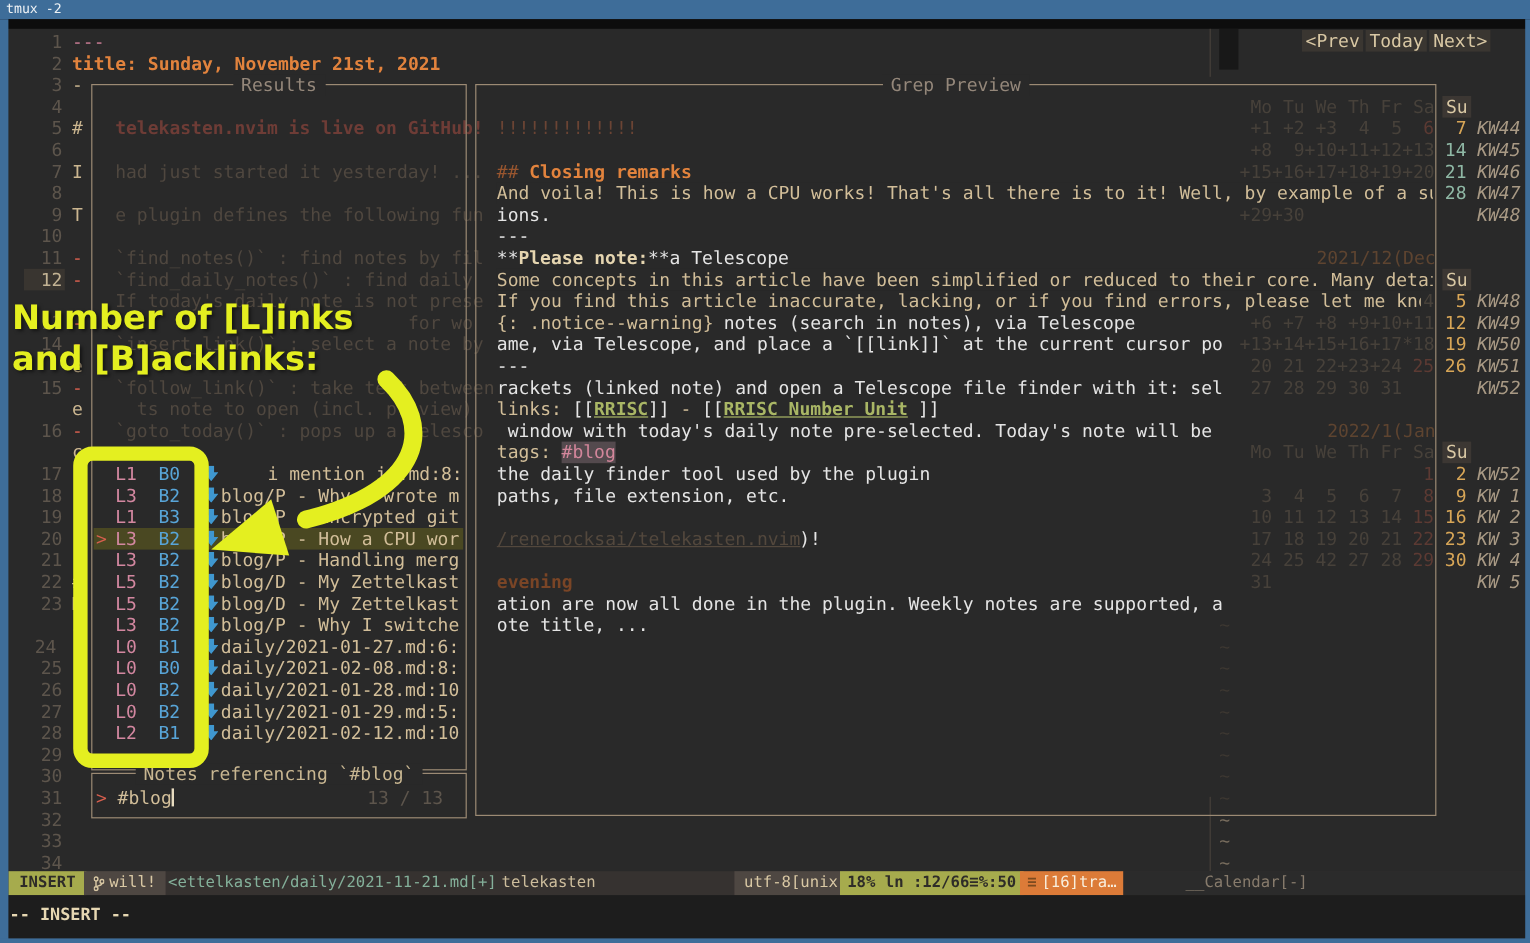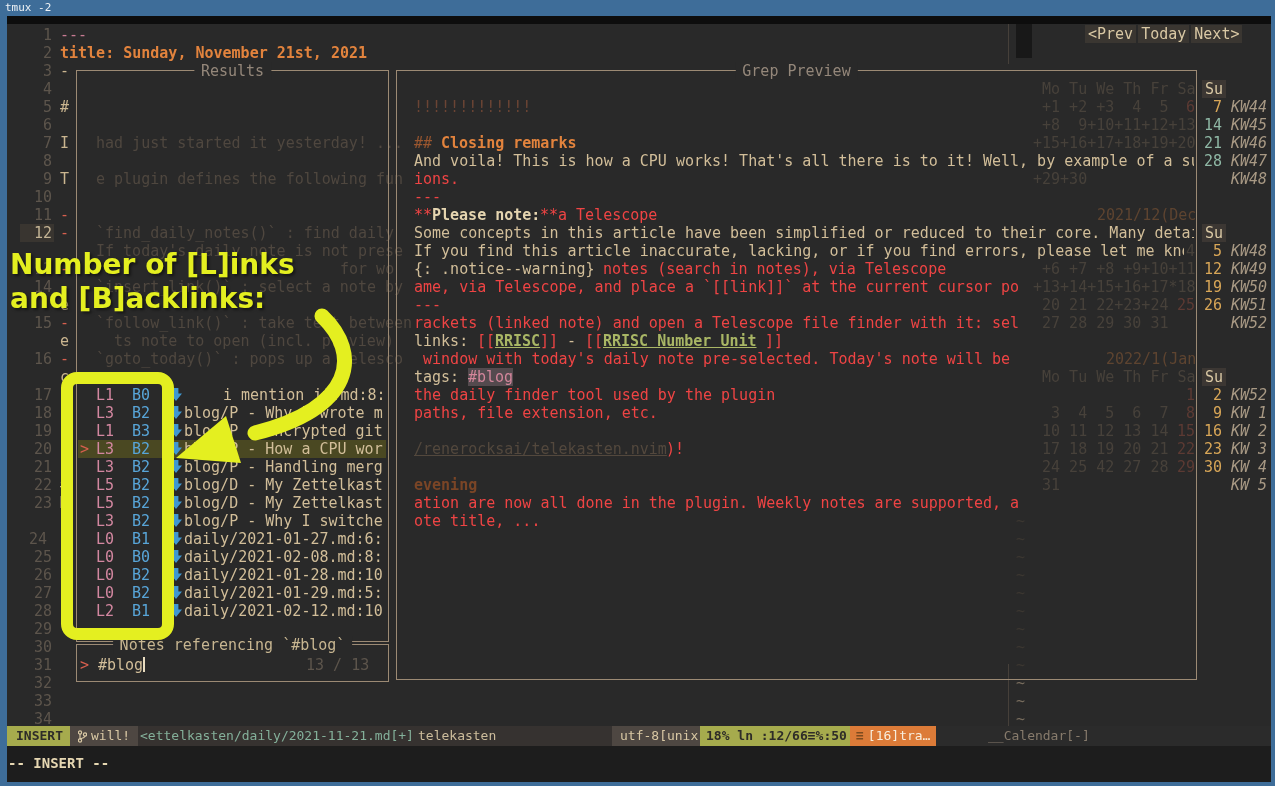--- a/index.html
+++ b/index.html
@@ -19,21 +19,21 @@
   .titleline{color:#e2833d;font-weight:bold;}
   .gch{color:#cbb690;}
   .gdash{color:#d75f4e;}
   .dim{color:#4f473f;}
   .dimred{color:#6e3c36;font-weight:bold;}
   .pv{color:#d2be99;}
   .bgc{background:#292929;}
   .pvb{color:#e5d5b0;font-weight:bold;}
   .pvo{color:#99562f;}
   .pvob{color:#e2833d;font-weight:bold;}
-  .pvd{color:#ef4444;}
+  .pvd{color:#e5e5e5;}
   .pvd2{color:#6b4434;}
   .pvdu{color:#53483d;text-decoration:underline;}
   .pvdo{color:#7a4526;font-weight:bold;}
   .grn{color:#a9b665;font-weight:bold;text-decoration:underline;}
   .taghl{color:#d3869b;background:#544a4e;}
   .lk{color:#d387a0;}
   .bk{color:#58a5d8;}
   .rtxt{color:#d2be99;}
   .caret{color:#d75f4e;}
   .selbg{background:#4a4822;}
@@ -116,20 +116,21 @@
           <span class="sp gch" style="left: 60px;">-</span>
         </div>
         <div class="row" style="top: 64px;">
           <span class="sp ln" style="left: 24px;">4</span>
           <span class="sp cd" style="left: 1033px;"> Mo Tu We Th Fr Sa</span>
           <span class="sp suh" style="left: 1202px;">Su</span>
         </div>
         <div class="row" style="top: 82px;">
           <span class="sp ln" style="left: 24px;">5</span>
           <span class="sp gch" style="left: 60px;">#</span>
+          <span class="sp dimred" style="left: 96px;">telekasten.nvim is live on GitHub!</span>
           <span class="sp pvd2" style="left: 414px;">!!!!!!!!!!!!!</span>
           <span class="sp cd" style="left: 1033px;"> +1 +2 +3  4  5</span>
           <span class="sp cr" style="left: 1168px;">  6</span>
           <span class="sp suy" style="left: 1204px;"> 7</span>
           <span class="sp kw" style="left: 1231px;">KW44</span>
         </div>
         <div class="row" style="top: 100px;">
           <span class="sp ln" style="left: 24px;">6</span>
           <span class="sp cd" style="left: 1033px;"> +8  9+10+11+12+13</span>
           <span class="sp sut" style="left: 1204px;">14</span>
@@ -159,20 +160,21 @@
           <span class="sp cd" style="left: 1033px;">+29+30</span>
           <span class="sp kw" style="left: 1231px;">KW48</span>
         </div>
         <div class="row" style="top: 172px;">
           <span class="sp ln" style="left: 24px;">10</span>
           <span class="sp pvd" style="left: 414px;">---</span>
         </div>
         <div class="row" style="top: 190px;">
           <span class="sp ln" style="left: 24px;">11</span>
           <span class="sp gdash" style="left: 60px;">-</span>
+          <span class="sp dim" style="left: 96px;">`find_notes()` : find notes by fil</span>
           <span class="sp pvd" style="left: 414px;">**</span>
           <span class="sp pvb" style="left: 432px;">Please note:</span>
           <span class="sp pvd" style="left: 540px;">**</span>
           <span class="sp pvd" style="left: 558px;">a Telescope</span>
           <span class="sp ch" style="left: 1097px;">2021/12(Dec</span>
         </div>
         <div class="row" style="top: 208px;">
           <span class="sp lncur" style="left: 20px;">12</span>
           <span class="sp gdash" style="left: 60px;">-</span>
           <span class="sp dim" style="left: 96px;">`find_daily_notes()` : find daily</span>

